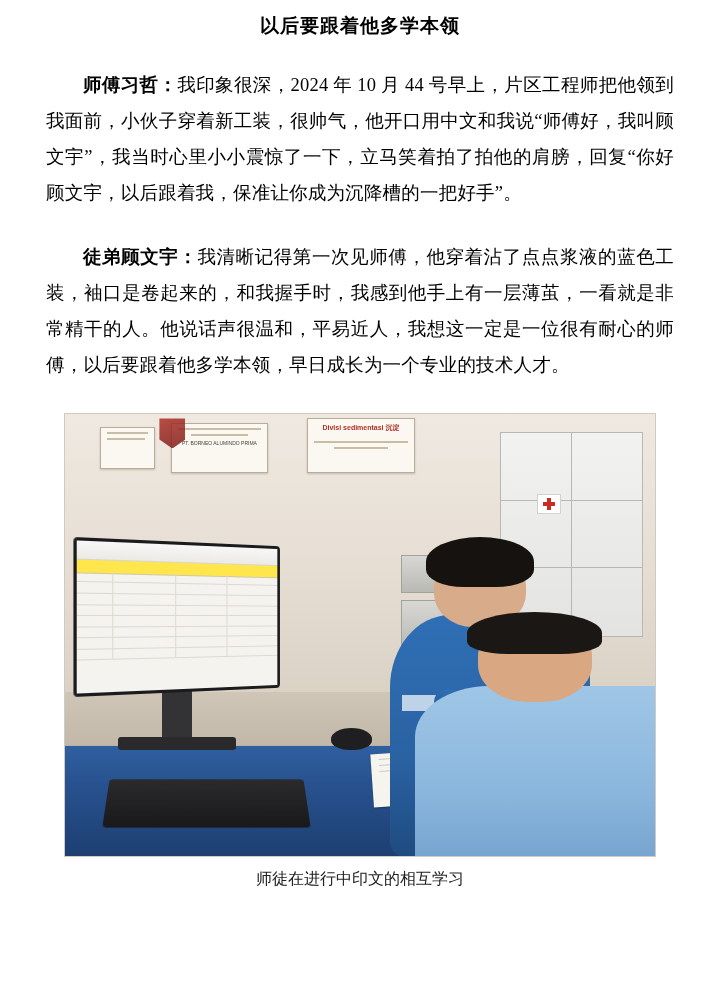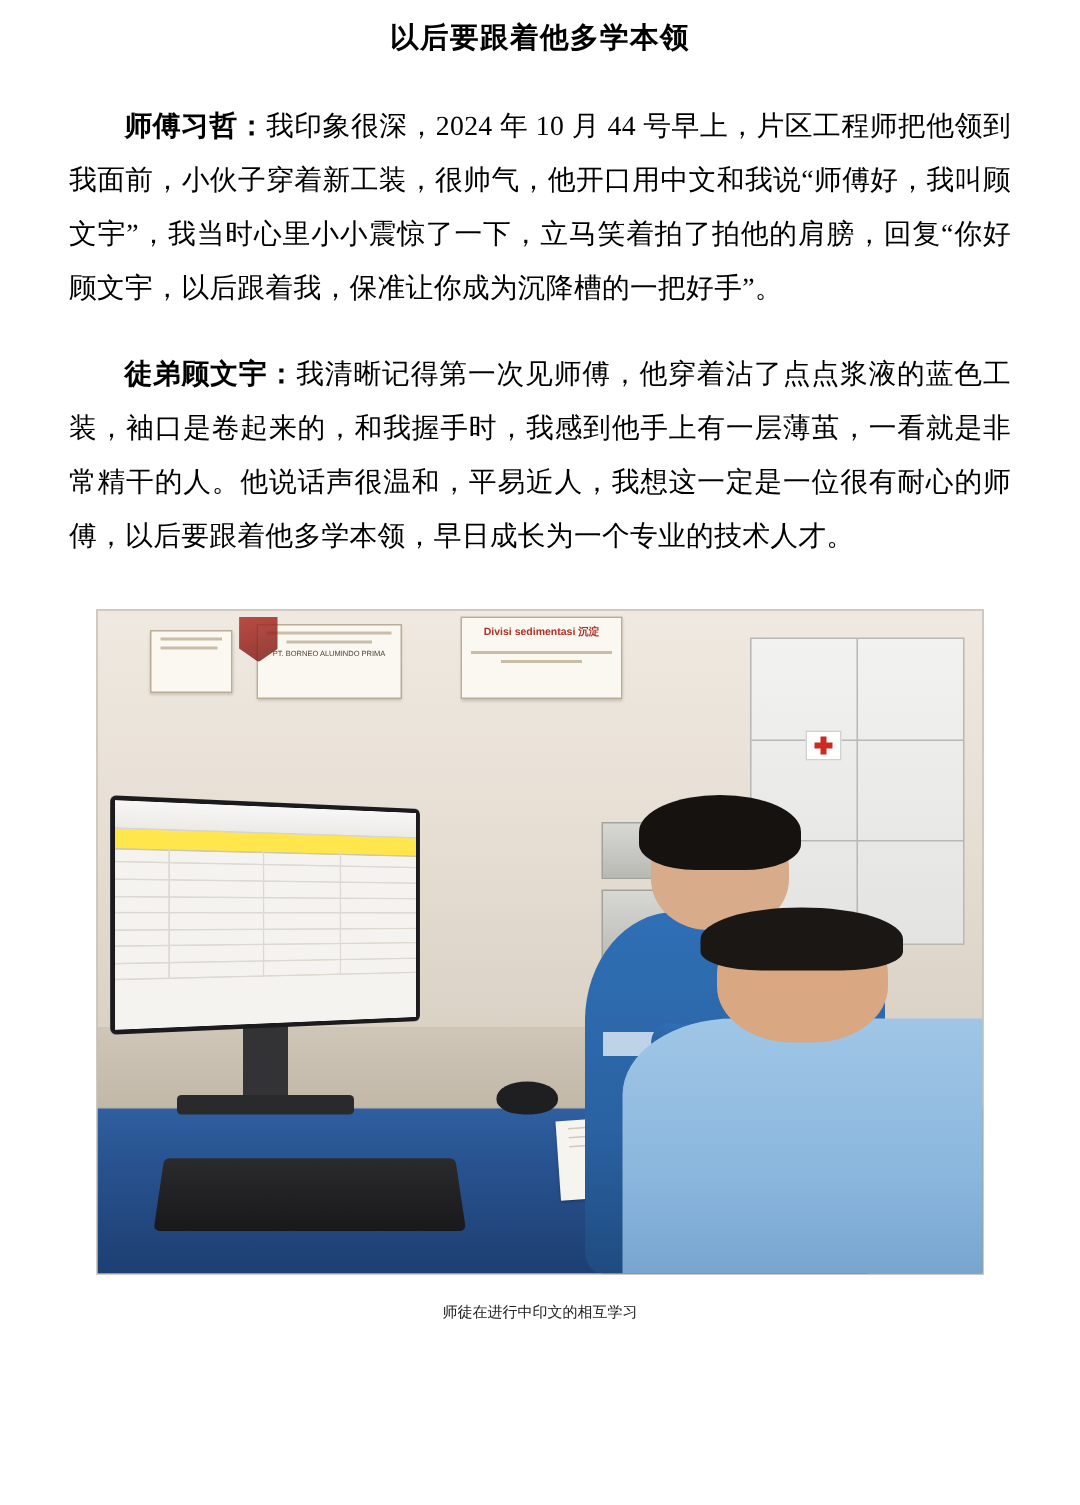--- a/index.html
+++ b/index.html
@@ -41,21 +41,21 @@
   .para {
     font-size: 18.5px;
     line-height: 1.95;
     text-align: justify;
     text-justify: inter-ideograph;
     margin: 26px 0 0 0;
     text-indent: 2em;
     letter-spacing: 0.2px;
   }
   .para.second {
-    margin-top: 21px;
+    margin-top: 28px;
   }
   .speaker {
     font-weight: bold;
   }
   .figure {
     margin: 30px 0 0 0;
     text-align: center;
   }
   .photo {
     width: 592px;
@@ -340,23 +340,23 @@
   }
   .arm-young {
     left: 22%;
     top: 47%;
     width: 40%;
     height: 8%;
     transform: rotate(6deg);
     background: linear-gradient(180deg,#2f6fb5,#24578f);
   }
   .photo-caption {
-    margin-top: 18px;
+    margin-top: 12px;
     text-align: center;
-    font-size: 10px;
+    font-size: 16px;
     color: #222;
     font-family: "Liberation Serif", "DejaVu Serif", serif;
   }
 </style>
 </head>
 <body>
 
 <div class="page">
 
   <h1 class="title-cn">以后要跟着他多学本领</h1>

